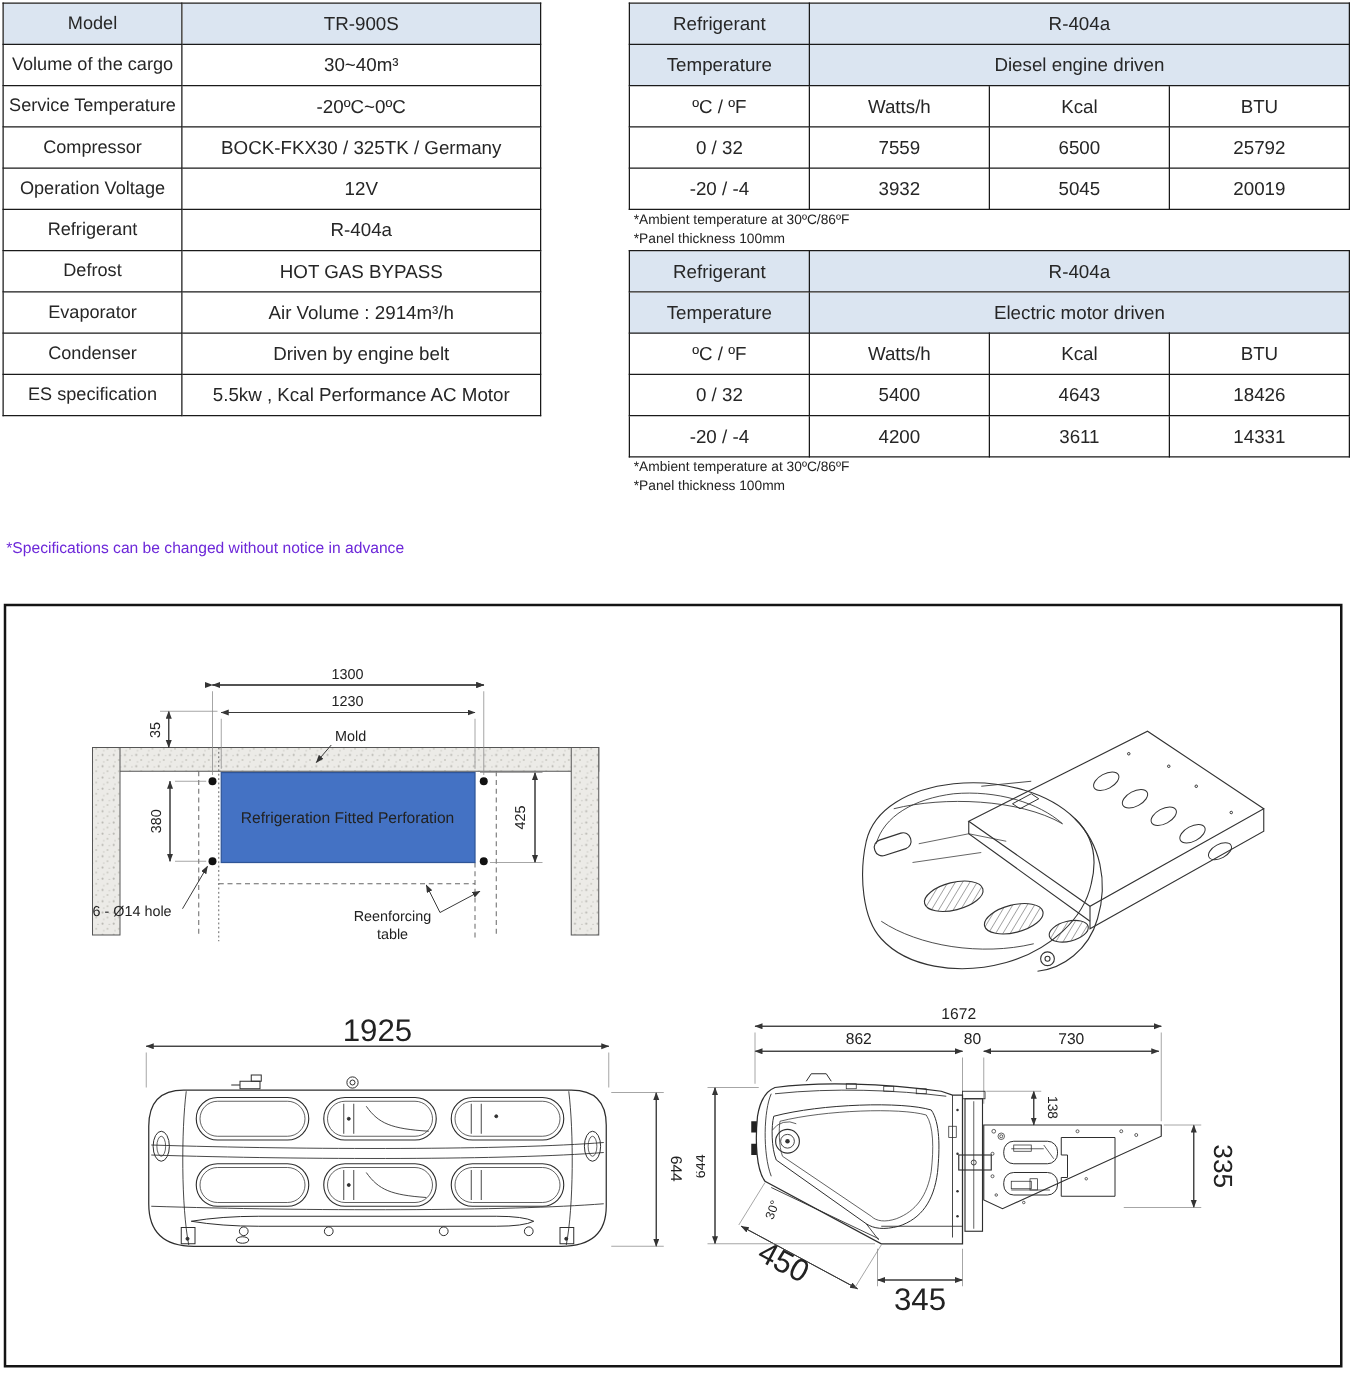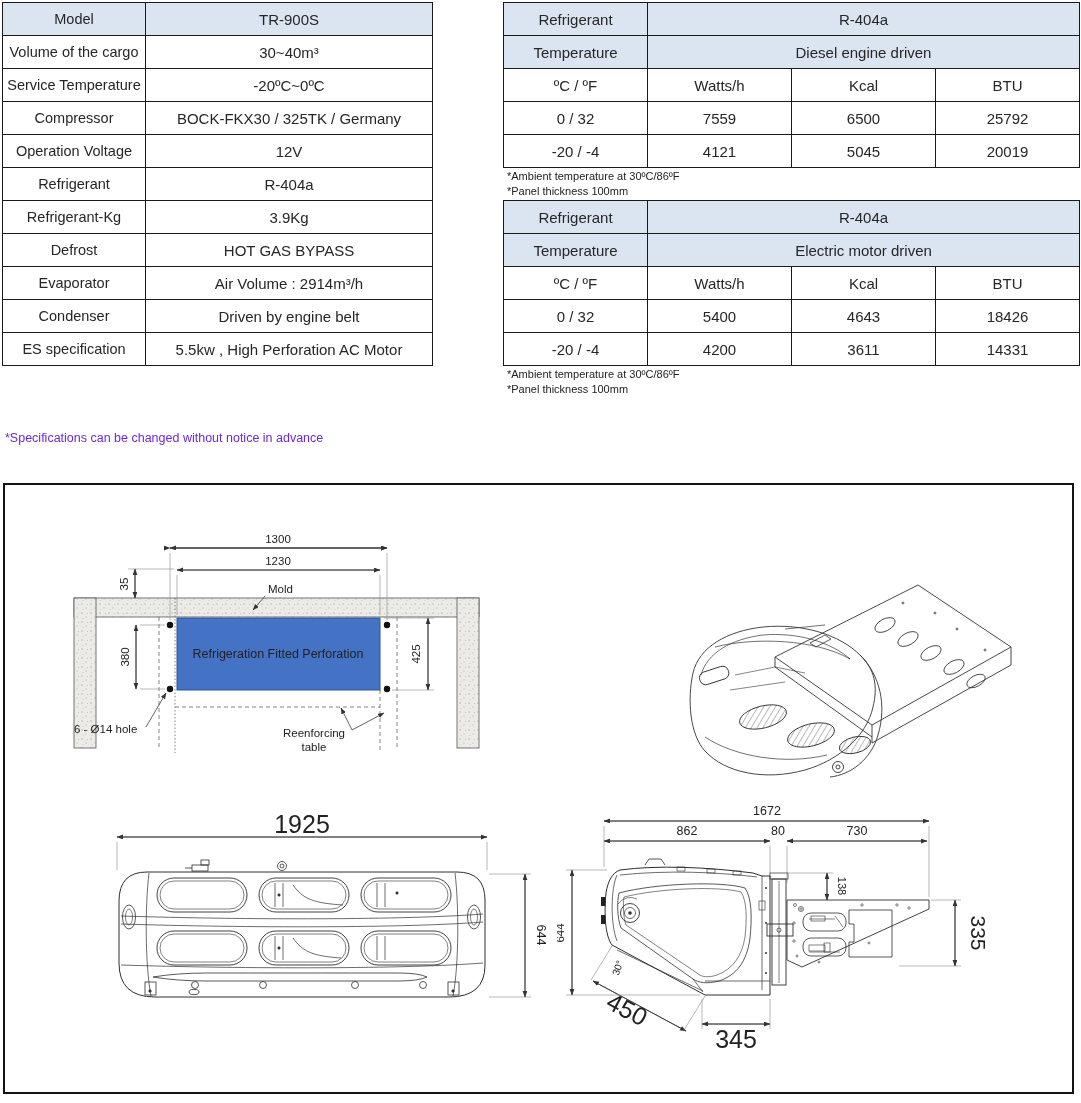--- a/index.html
+++ b/index.html
@@ -48,38 +48,34 @@
       </tr>
   <tr>
         <td class="lbl">Operation Voltage</td>
         <td>12V</td>
       </tr>
   <tr>
         <td class="lbl">Refrigerant</td>
         <td>R-404a</td>
       </tr>
   <tr>
-        <td class="lbl">Refrigerant-Kg</td>
-        <td>3.9Kg</td>
-      </tr>
-  <tr>
         <td class="lbl">Defrost</td>
         <td>HOT GAS BYPASS</td>
       </tr>
   <tr>
         <td class="lbl">Evaporator</td>
         <td>Air Volume : 2914m³/h</td>
       </tr>
   <tr>
         <td class="lbl">Condenser</td>
         <td>Driven by engine belt</td>
       </tr>
   <tr>
         <td class="lbl">ES specification</td>
-        <td>5.5kw , High Perforation AC Motor</td>
+        <td>5.5kw , Kcal Performance AC Motor</td>
       </tr>
 </tbody>
   </table>
 <div class="abs foot" style="left:5px;top:431px;">*Specifications can be changed without notice in advance</div>
 
 <table class="abs cap" style="left:503px;top:2px;width:576px;">
   <colgroup>
       <col style="width:144px">
       <col style="width:144px">
       <col style="width:144px">
@@ -101,21 +97,21 @@
         <td>BTU</td>
       </tr>
   <tr>
         <td>0 / 32</td>
         <td>7559</td>
         <td>6500</td>
         <td>25792</td>
       </tr>
   <tr>
         <td>-20 / -4</td>
-        <td>4121</td>
+        <td>3932</td>
         <td>5045</td>
         <td>20019</td>
       </tr>
 </tbody>
   </table>
 <div class="abs footsm" style="left:507px;top:169px;">*Ambient temperature at 30ºC/86ºF</div>
 <div class="abs footsm" style="left:507px;top:184px;">*Panel thickness 100mm</div>
 
 <table class="abs cap" style="left:503px;top:200px;width:576px;">
   <colgroup>

